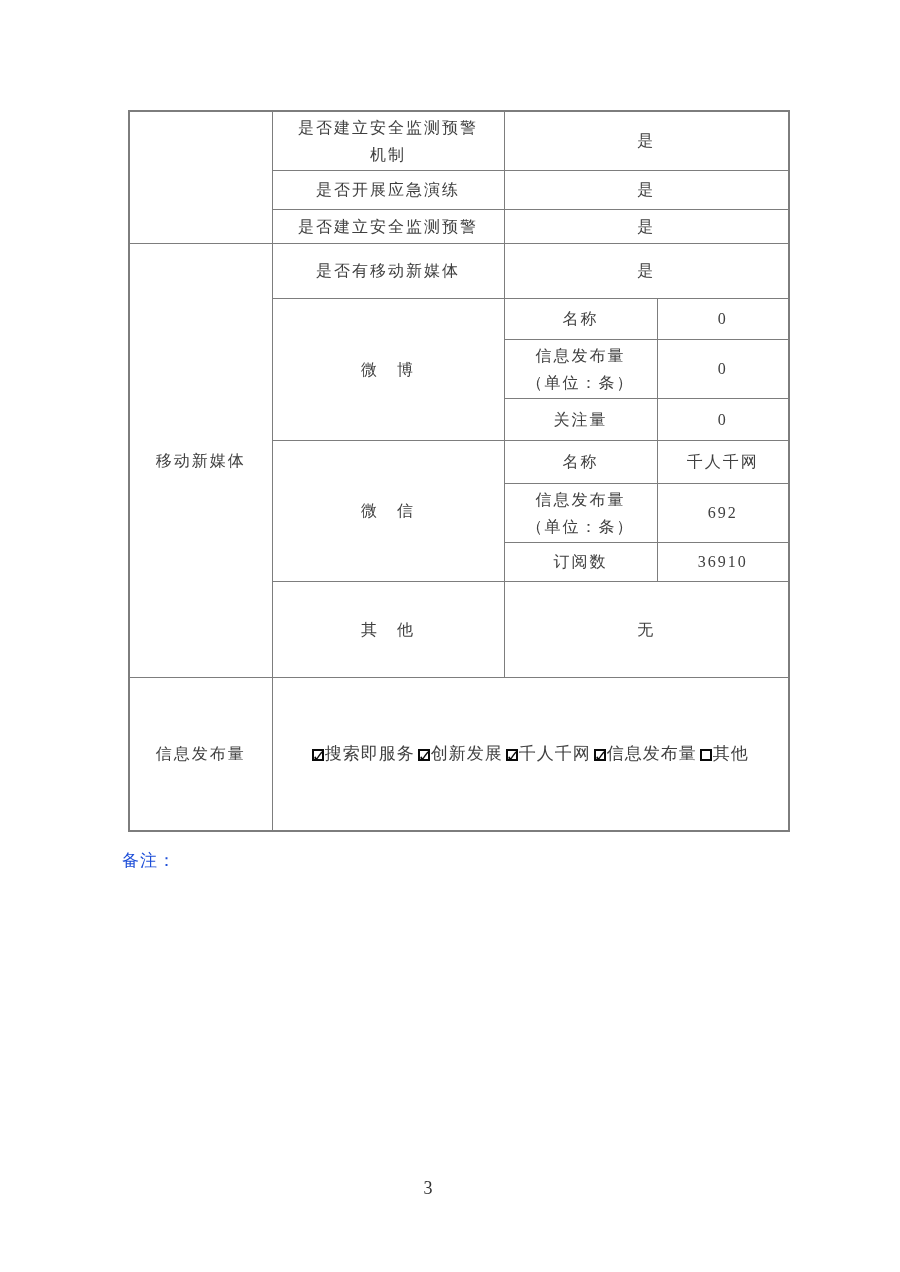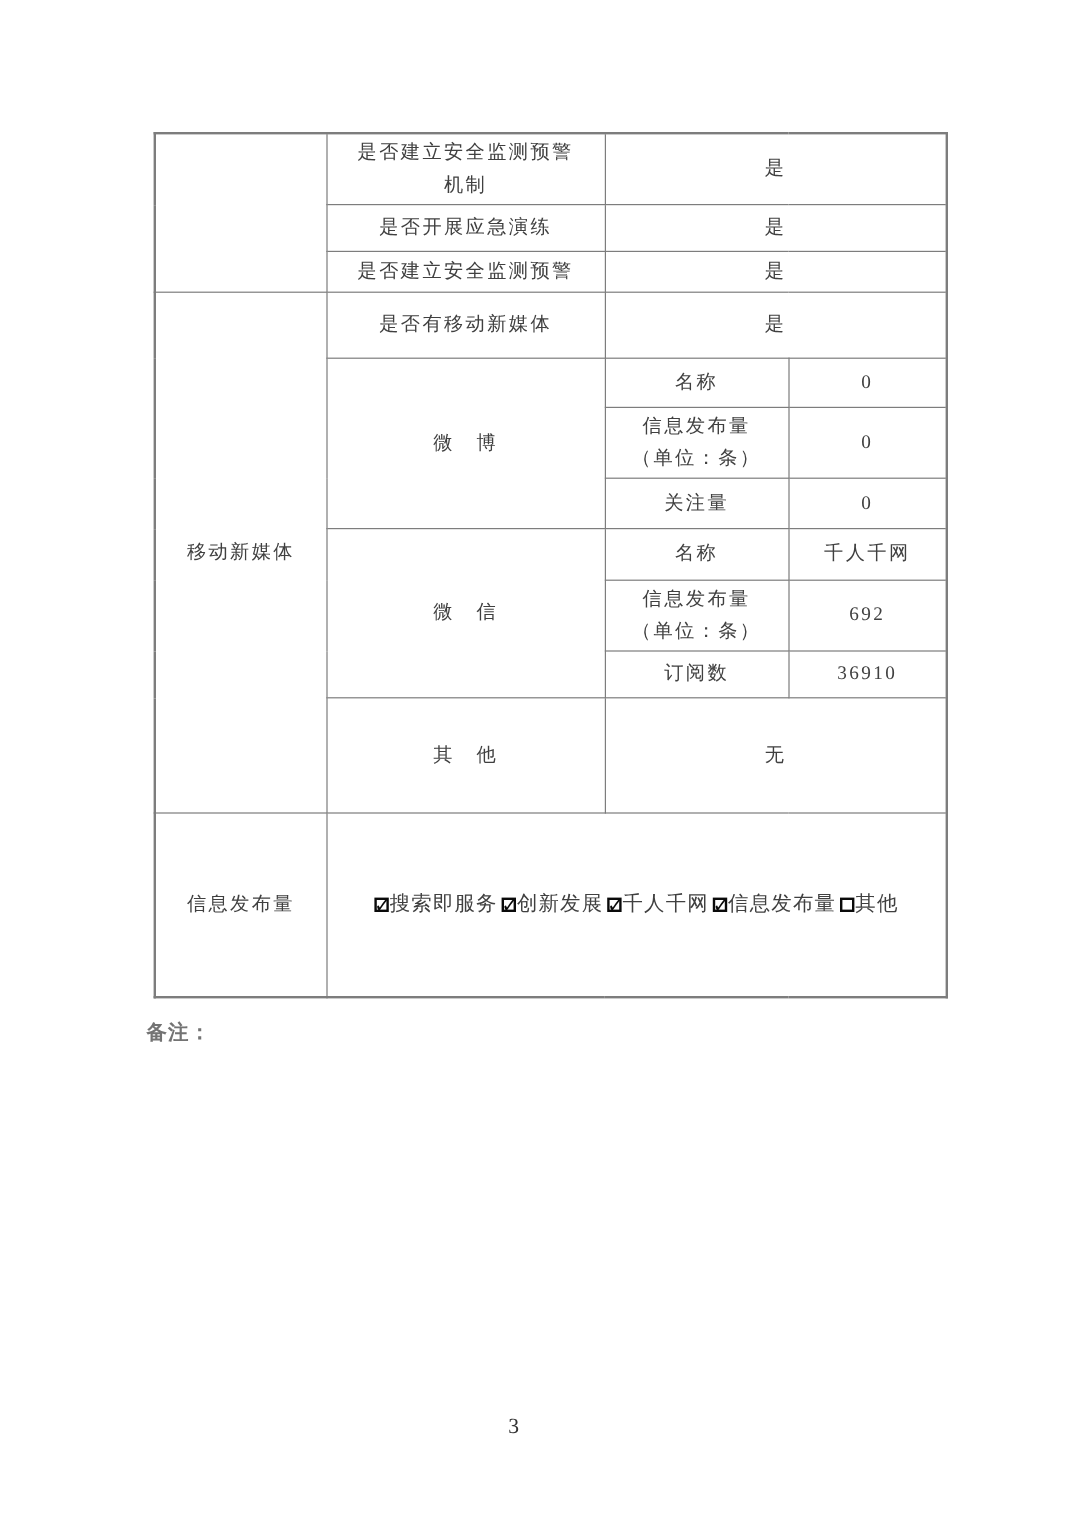--- a/index.html
+++ b/index.html
@@ -53,23 +53,23 @@
     font-weight: bold;
     color: #0a0a0a;
     letter-spacing: 0;
     font-family: "DejaVu Sans", sans-serif;
   }
   .notes {
     position: absolute;
     left: 122px;
     top: 849px;
     font-size: 17px;
-    font-weight: bold;
+    font-weight: normal;
     letter-spacing: 1px;
-    color: #737373;
+    color: #1d4ed8;
     font-family: "Liberation Sans", "DejaVu Sans", sans-serif;
   }
   .page-num {
     position: absolute;
     top: 1178px;
     left: 0;
     width: 100%;
     text-align: center;
     font-size: 18px;
     color: #333333;

